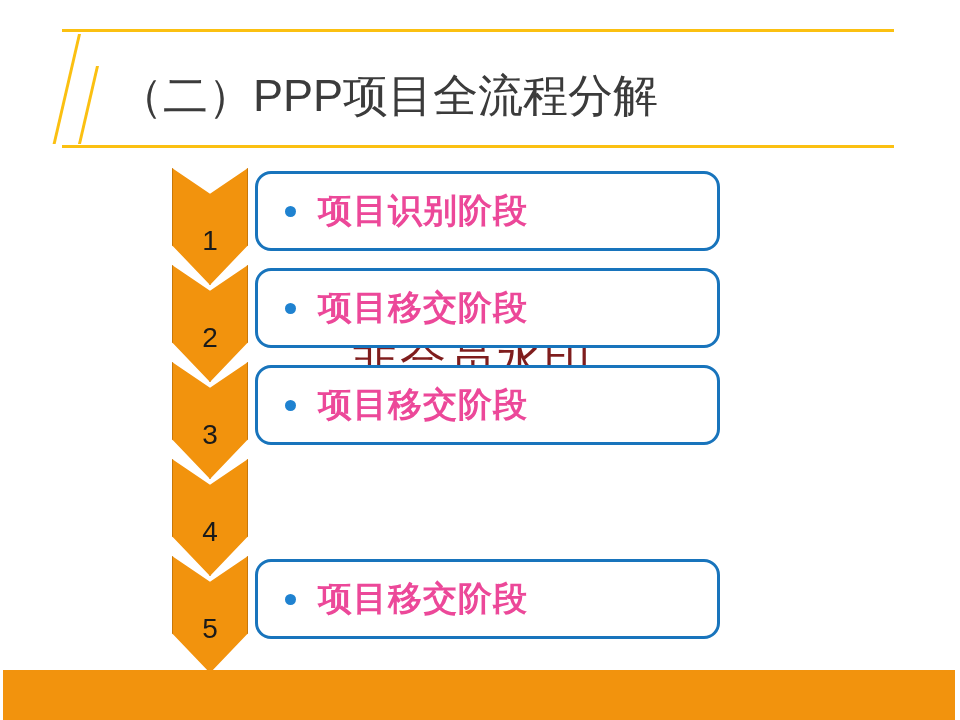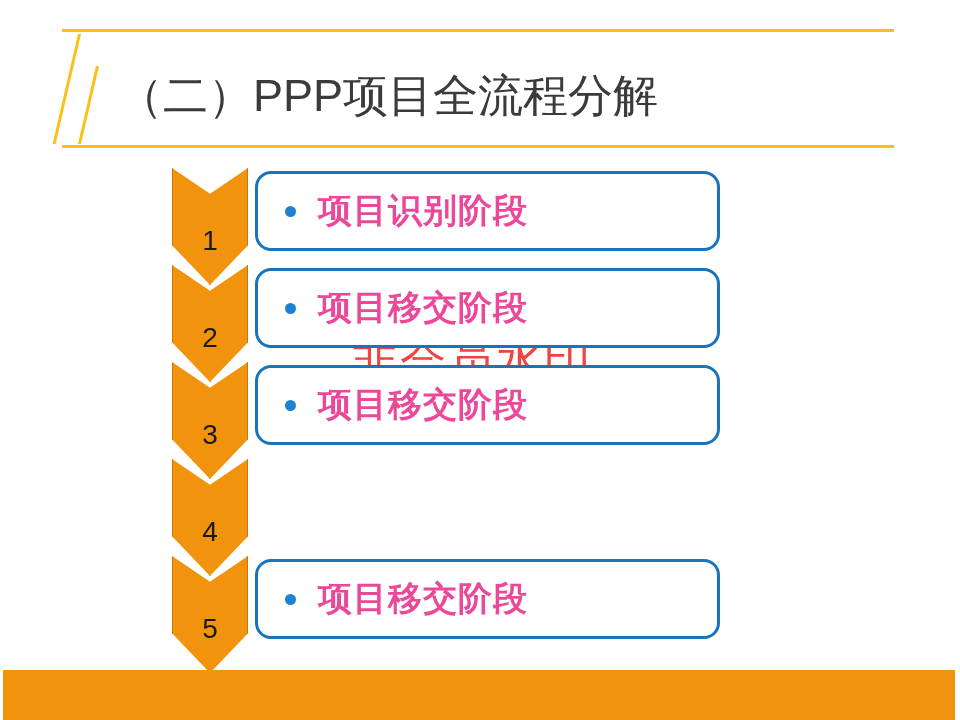--- a/index.html
+++ b/index.html
@@ -62,21 +62,21 @@
     letter-spacing: 0px;
     white-space: nowrap;
   }
 
   
   #watermark {
     position: absolute;
     left: 352px;
     top: 330px;
     font-size: 46px;
-    color: #ef4444;
+    color: #7f1d1d;
     letter-spacing: 2px;
     white-space: nowrap;
     user-select: none;
   }
 
   
   #steps {
     position: absolute;
     left: 0;
     top: 0;

